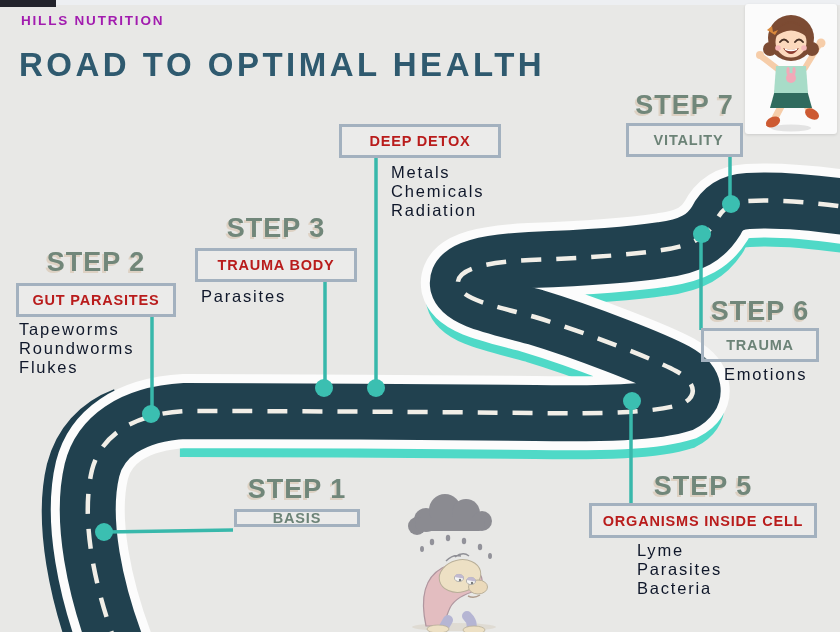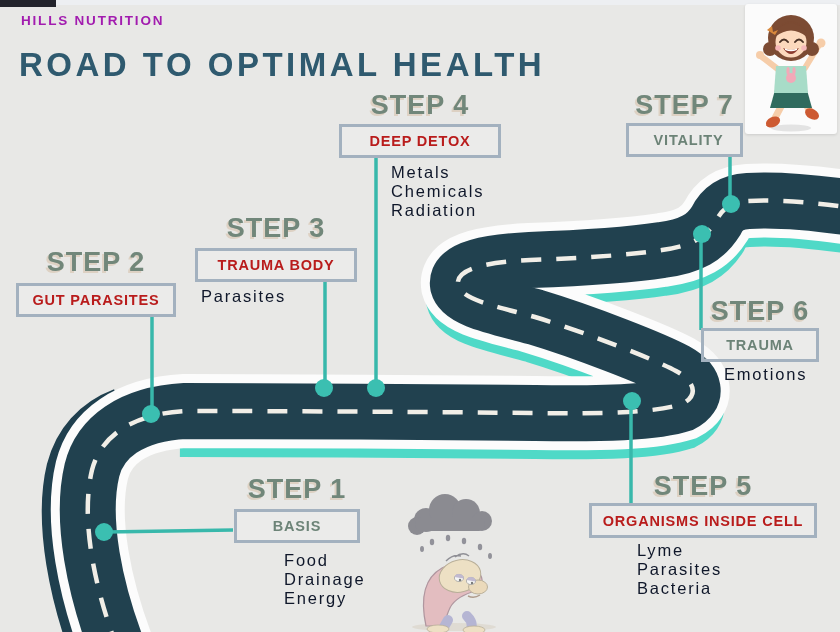--- a/index.html
+++ b/index.html
@@ -122,43 +122,42 @@
       <circle cx="632" cy="401" r="9"></circle>
       <circle cx="702" cy="234" r="9"></circle>
       <circle cx="731" cy="204" r="9"></circle>
     </g>
   </svg>
 
   <div class="abs brand" style="left:21px;top:13px;">HILLS NUTRITION</div>
   <div class="abs title" style="left:19px;top:46px;">ROAD TO OPTIMAL HEALTH</div>
 
   <div class="abs step-heading" style="left:234px;top:474px;width:126px;">STEP 1</div>
-  <div class="abs step-box" style="left:234px;top:509px;width:126px;height:34px;">
+  <div class="abs step-box" style="left:234px;top:509px;width:126px;height:18px;">
     <span class="label-green">BASIS</span>
-  </div>
-  <div class="abs step-items" style="left:284px;top:551px;">
-    <div>Food</div>
-    <div>Drainage</div>
-    <div>Energy</div>
   </div>
 
   <div class="abs step-heading" style="left:16px;top:247px;width:160px;">STEP 2</div>
   <div class="abs step-box" style="left:16px;top:283px;width:160px;height:34px;">
     <span class="label-dark">GUT PARASITES</span>
   </div>
+  <div class="abs step-items" style="left:19px;top:320px;">
+    <div>Tapeworms</div>
+    <div>Roundworms</div>
+    <div>Flukes</div>
+  </div>
 
   <div class="abs step-heading" style="left:195px;top:213px;width:162px;">STEP 3</div>
   <div class="abs step-box" style="left:195px;top:248px;width:162px;height:34px;">
     <span class="label-dark">TRAUMA BODY</span>
   </div>
   <div class="abs step-items" style="left:201px;top:287px;">
     <div>Parasites</div>
   </div>
 
-  <div class="abs step-heading" style="left:339px;top:90px;width:162px;">STEP 4</div>
   <div class="abs step-box" style="left:339px;top:124px;width:162px;height:34px;">
     <span class="label-dark">DEEP DETOX</span>
   </div>
   <div class="abs step-items" style="left:391px;top:163px;">
     <div>Metals</div>
     <div>Chemicals</div>
     <div>Radiation</div>
   </div>
 
   <div class="abs step-heading" style="left:589px;top:471px;width:228px;">STEP 5</div>

